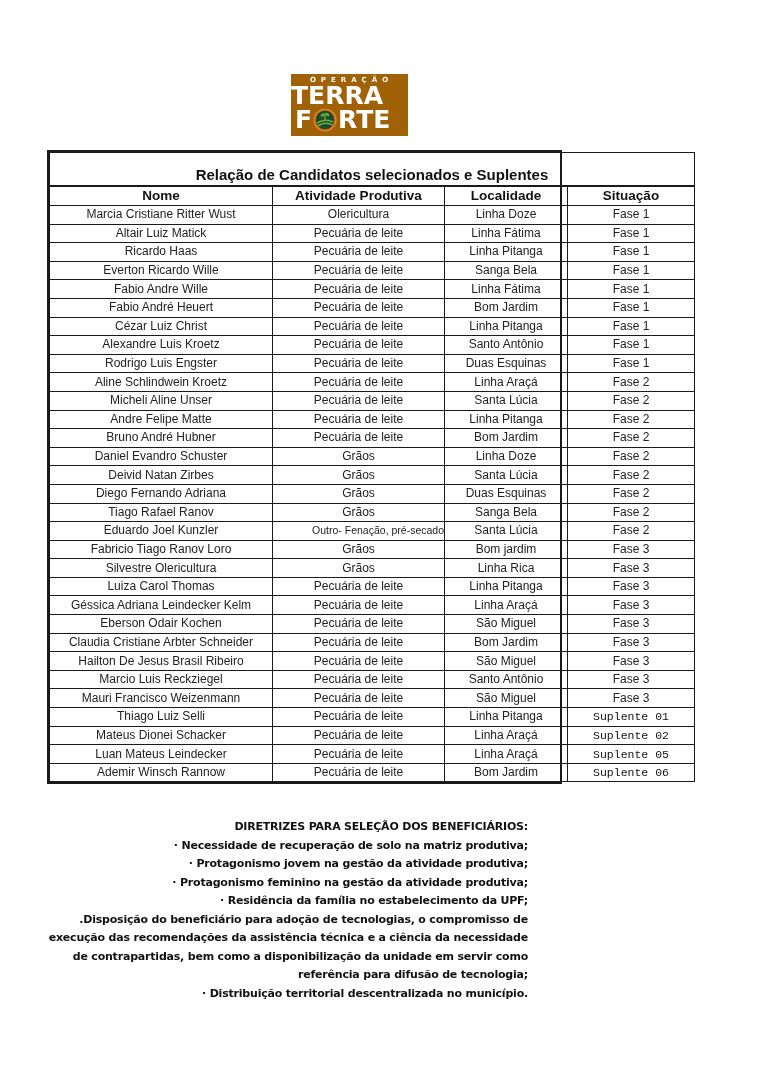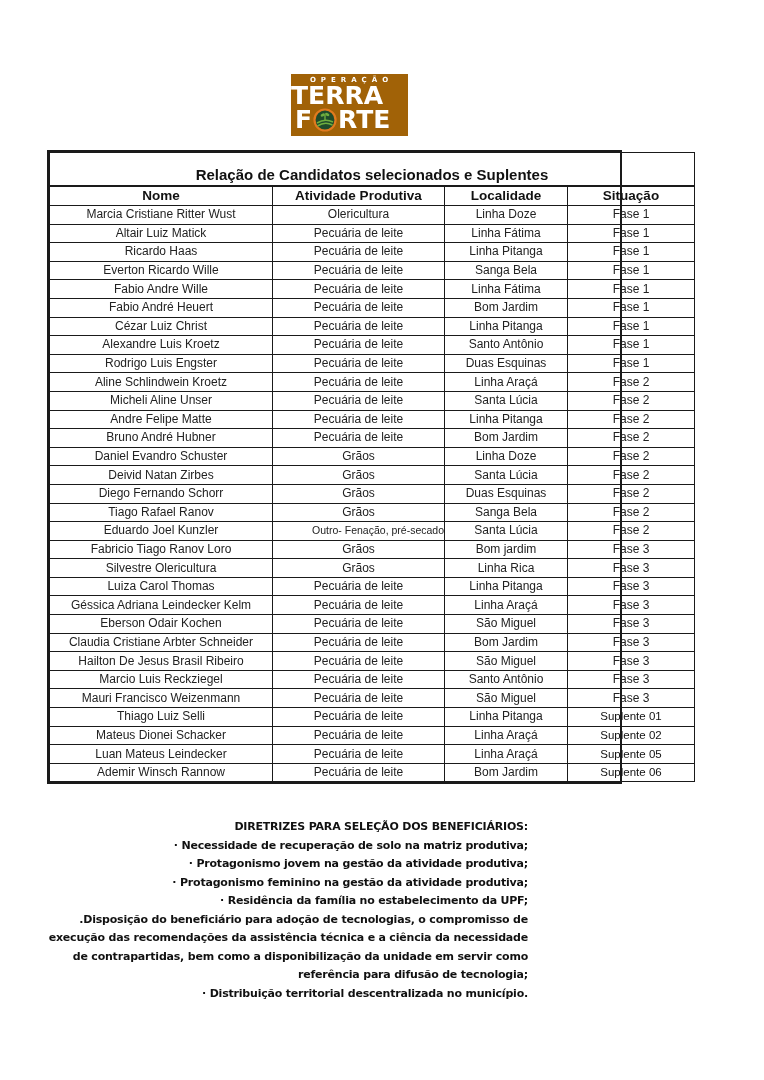--- a/index.html
+++ b/index.html
@@ -4,28 +4,28 @@
 <style>
   html, body { margin: 0; padding: 0; background: #ffffff; }
   body { width: 764px; height: 1080px; position: relative; overflow: hidden; font-family: "Liberation Sans", sans-serif; color: #111; }
 
   .logo { position: absolute; left: 291px; top: 74px; width: 117px; height: 62px; background: #a16207; box-sizing: border-box; }
   .logo .op { position: absolute; left: 0; right: 0; top: 2px; text-align: center; color: #fff; font-family: "DejaVu Sans", sans-serif; font-weight: bold; font-size: 7px; letter-spacing: 5px; padding-left: 4px; }
   .logo .l1 { position: absolute; left: 0; right: 0; top: 9px; text-align: left; color: #fff; font-family: "DejaVu Sans", sans-serif; font-weight: bold; font-size: 25px; letter-spacing: 0px; line-height: 25px; transform: scaleY(1.0); }
   .logo .l2 { position: absolute; left: 4px; top: 33px; height: 26px; display: flex; align-items: center; color: #fff; font-family: "DejaVu Sans", sans-serif; font-weight: bold; font-size: 25px; line-height: 26px; }
   .logo .l2 .ico { display: inline-block; width: 24px; height: 24px; margin: 0 1px; }
 
-  .table-wrap { position: absolute; left: 47px; top: 150px; width: 575px; border: 2px solid #1a1a1a; box-sizing: border-box; }
+  .table-wrap { position: absolute; left: 47px; top: 150px; width: 515px; border: 2px solid #1a1a1a; box-sizing: border-box; }
   table { border-collapse: collapse; width: 100%; table-layout: fixed; }
   td, th { border: 1px solid #1a1a1a; text-align: center; padding: 0; white-space: nowrap; overflow: hidden; }
   .title-cell { height: 31px; font-family: "Liberation Sans", sans-serif; font-weight: bold; font-size: 15px; vertical-align: bottom; padding-bottom: 1px; border-bottom: 2px solid #1a1a1a; }
   th { height: 18px; font-size: 13.5px; font-weight: bold; line-height: 18px; }
   td { height: 17.6px; font-size: 12px; line-height: 17px; color: #222; }
   td.act.small { font-size: 10.5px; text-align: right; }
-  td.sit.sup { font-family: Liberation Sans, sans-serif; font-size: 11.5px; color: #111; }
+  td.sit.sup { font-family: Liberation Mono, monospace; font-size: 11.5px; color: #111; }
   col.c1 { width: 223px; } col.c2 { width: 172px; } col.c3 { width: 123px; } col.c4 { width: 127px; }
 
   .guide { position: absolute; left: 48px; top: 818px; width: 480px; font-family: "DejaVu Sans", sans-serif; font-weight: bold; font-size: 11px; line-height: 18.5px; color: #111; letter-spacing: -0.2px; text-align: right; }
   .guide p { margin: 0; }
 </style>
 </head>
 <body>
 
 <div class="logo">
   <div class="op">OPERAÇÃO</div>
@@ -150,21 +150,21 @@
           <td class="loc">Linha Doze</td>
           <td class="sit">Fase 2</td>
         </tr>
         <tr>
           <td class="name">Deivid Natan Zirbes</td>
           <td class="act">Grãos</td>
           <td class="loc">Santa Lúcia</td>
           <td class="sit">Fase 2</td>
         </tr>
         <tr>
-          <td class="name">Diego Fernando Schorr</td>
+          <td class="name">Diego Fernando Adriana</td>
           <td class="act">Grãos</td>
           <td class="loc">Duas Esquinas</td>
           <td class="sit">Fase 2</td>
         </tr>
         <tr>
           <td class="name">Tiago Rafael Ranov</td>
           <td class="act">Grãos</td>
           <td class="loc">Sanga Bela</td>
           <td class="sit">Fase 2</td>
         </tr>

